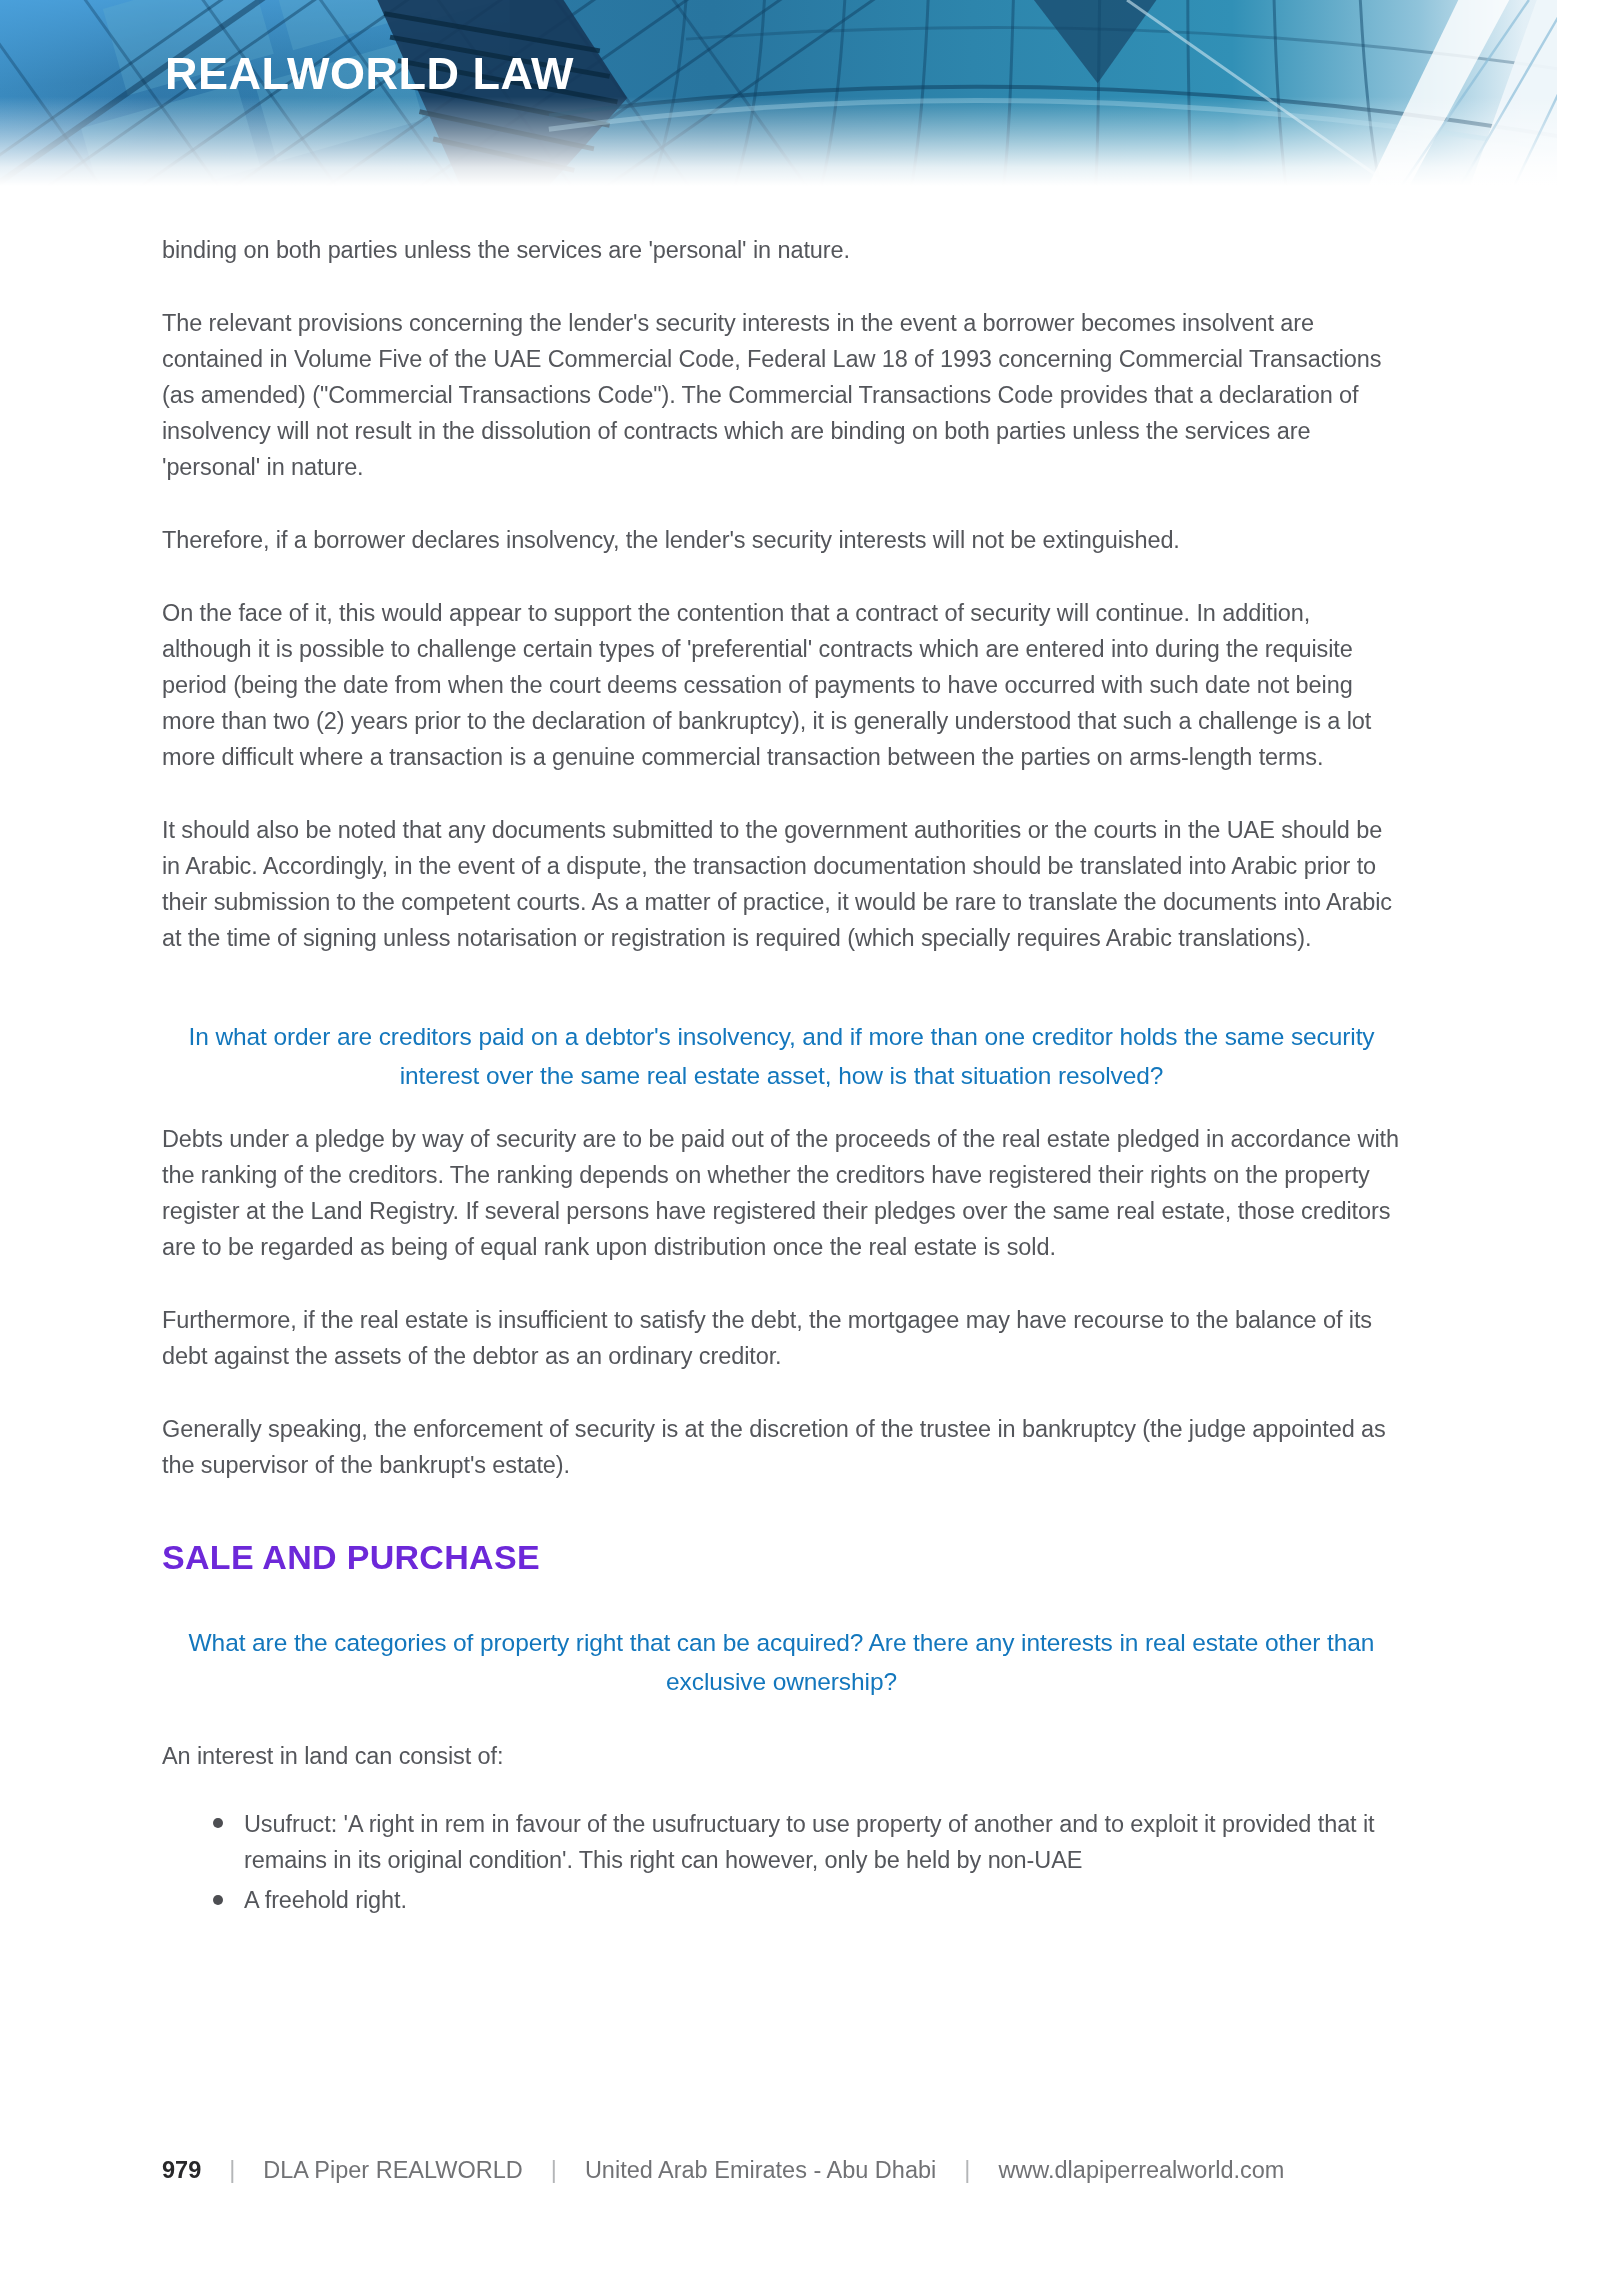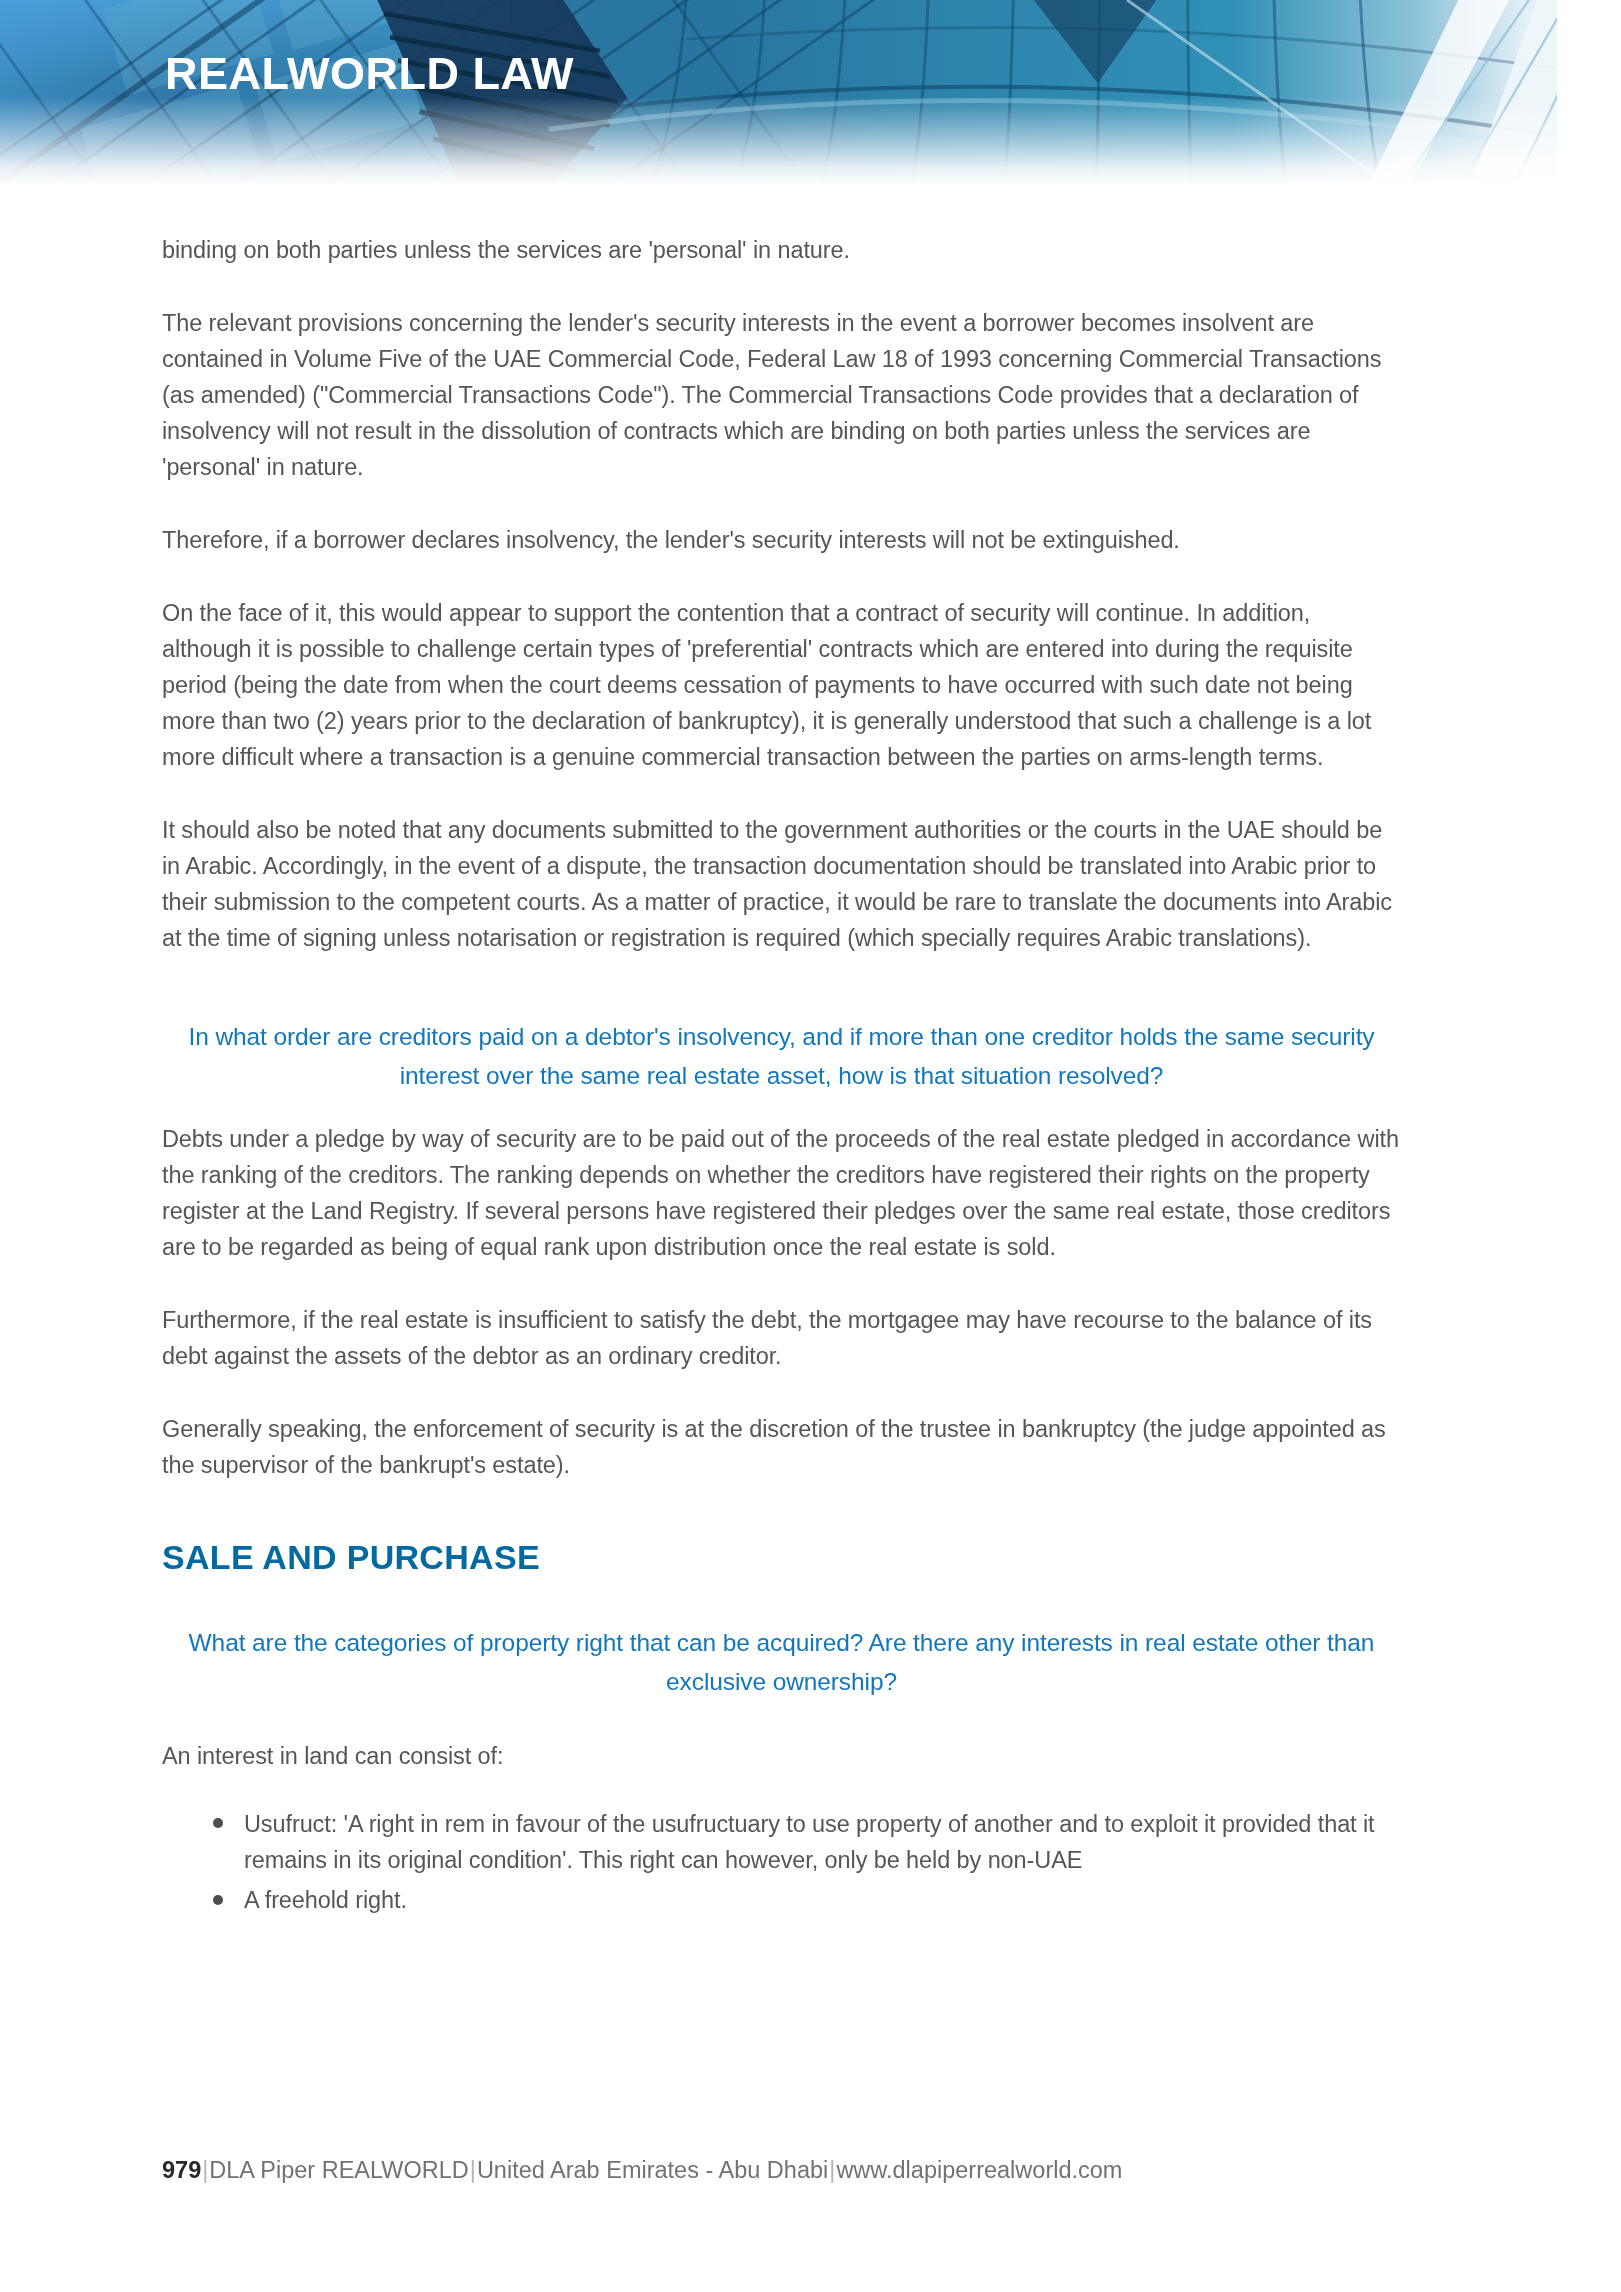--- a/index.html
+++ b/index.html
@@ -27,41 +27,41 @@
   .content p{margin:0 0 37px 0;}
   h2.question{
     font-size:24.5px;line-height:39px;font-weight:400;
     color:#1377bd;letter-spacing:-0.1px;text-align:center;
   }
   .q1{margin:61px 0 25.5px 0;}
   .q2{margin:47px 0 37px 0;}
   h1.section-title{
     margin:57px 0 49px 0;
     font-size:34px;line-height:34px;font-weight:700;
-    color:#0369a1;letter-spacing:0.3px;
+    color:#6d28d9;letter-spacing:0.3px;
   }
   h3.subsection-title{
     margin:0 0 47px 0;
     font-size:26.5px;line-height:29px;font-weight:400;font-style:italic;
     color:#1377bd;
   }
   p.list-intro{margin-bottom:32px;}
   ul.bullet-list{margin:0;padding:0 0 0 51px;list-style:none;}
   ul.bullet-list li{
     position:relative;padding-left:31px;margin:0 0 4.9px 0;
   }
   ul.bullet-list li::before{
     content:"";position:absolute;left:0;top:12.7px;
     width:9.8px;height:9.8px;border-radius:50%;background:#4d4e52;
   }
   
   .footer{
     position:absolute;left:162px;top:2156px;
     font-size:23.5px;line-height:29px;color:#717275;
-    display:flex;align-items:baseline;gap:1px;white-space:nowrap;
+    display:flex;align-items:baseline;gap:28px;white-space:nowrap;
   }
   .footer .pageno{font-weight:700;color:#28282a;}
   .footer .sep{color:#b4b6b8;font-weight:300;}
 </style>
 </head>
 <body>
 
 <div class="page">
 
   <header class="banner">

